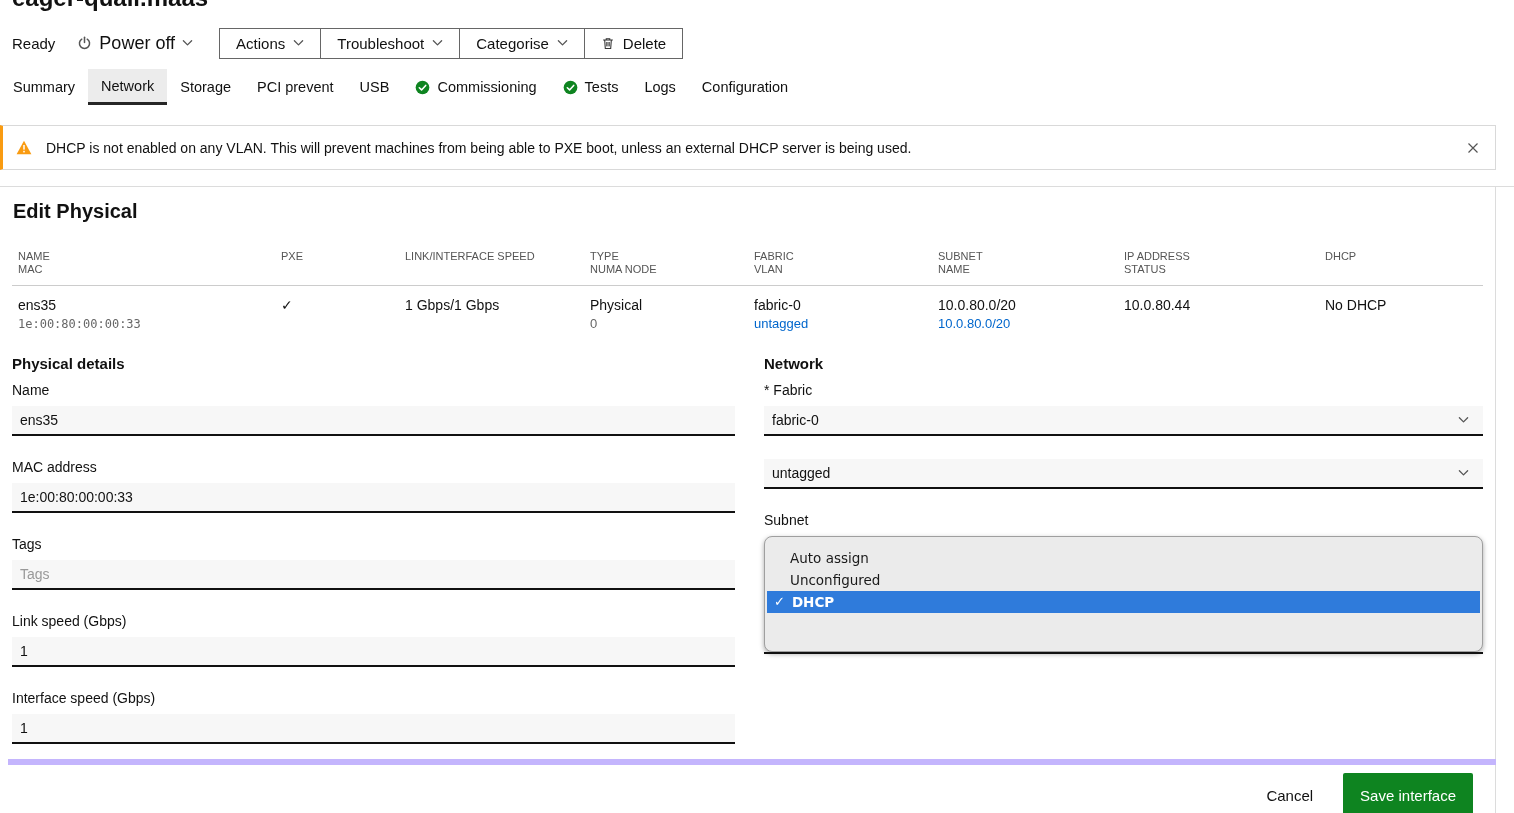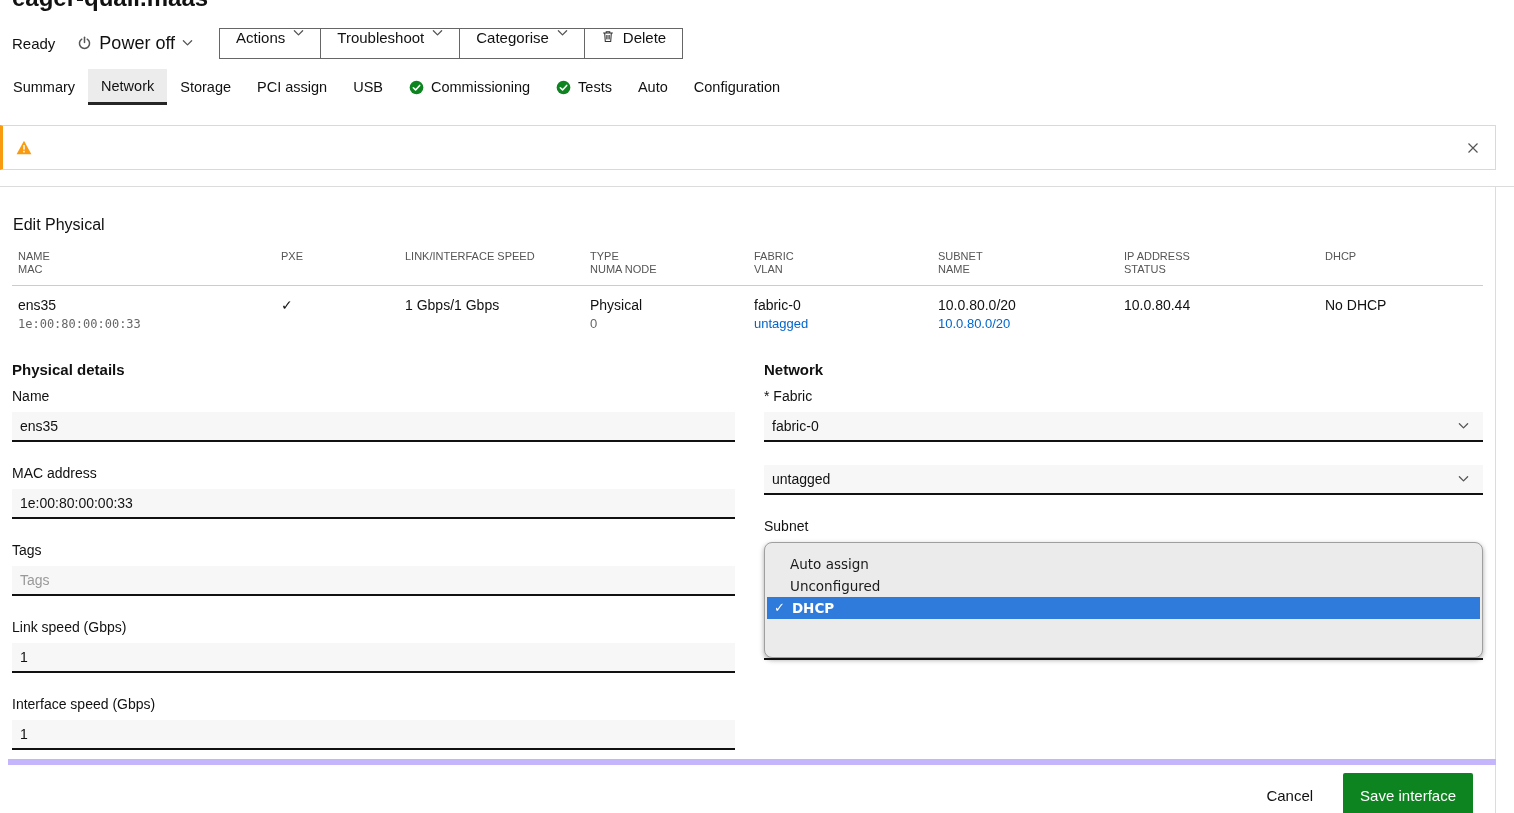--- a/index.html
+++ b/index.html
@@ -5,57 +5,57 @@
   * { margin:0; padding:0; box-sizing:border-box; }
   html,body { width:1514px; height:813px; background:#fff; overflow:hidden;
     font-family:"Liberation Sans", sans-serif; color:#111; }
 
   
   .page-title { position:absolute; top:-16px; left:12px; font-size:24px; font-weight:600; color:#111; }
   .action-row { position:absolute; top:25px; left:12px; display:flex; align-items:center; height:36px; }
   .status-text { font-size:15px; margin-right:22px; }
   .power-dd { display:flex; align-items:center; gap:7px; font-size:18px; margin-right:26px; cursor:pointer; }
   .btn-group { display:flex; border:1px solid #666; height:31px; }
-  .btn-group .gbtn { display:flex; align-items:flex-start; gap:8px; padding:0 16px; font-size:15px;
+  .btn-group .gbtn { display:flex; align-items:center; gap:8px; padding:0 16px; font-size:15px;
     border-left:1px solid #666; cursor:pointer; background:#fff; }
   .btn-group .gbtn:first-child { border-left:0; }
 
   
   .tab-bar { position:absolute; top:69px; left:0; width:1514px; height:36px; display:flex; padding-left:0; }
   .tab { display:flex; align-items:center; gap:7px; padding:0 13px; font-size:14.5px; color:#111; cursor:pointer; }
   .tab.active { background:#ececec; border-bottom:3px solid #262626; }
 
   
   .notification { position:absolute; top:125px; left:0; width:1496px; height:45px; background:#fff;
     border:1px solid #d9d9d9; border-left:3px solid #f99b11; display:flex; align-items:center; }
   .notif-icon { margin:0 14px 0 13px; display:flex; }
   .notif-msg { font-size:14px; }
   .notif-close { margin-left:auto; margin-right:16px; cursor:pointer; display:flex; }
 
   
   .card-top-line { position:absolute; top:186px; left:0; width:1514px; height:1px; background:#dcdcdc; }
   .card-right-line { position:absolute; top:186px; left:1495px; width:1px; height:627px; background:#dcdcdc; }
-  .edit-title { position:absolute; top:216px; left:13px; font-size:16px; font-weight:400; }
+  .edit-title { position:absolute; top:200px; left:13px; font-size:20px; font-weight:700; }
 
   
   .iface-table { position:absolute; top:250px; left:12px; width:1471px; }
   .t-head, .t-row { display:grid; grid-template-columns:263px 124px 185px 164px 184px 186px 201px 164px; }
   .t-head { padding-left:6px; border-bottom:1px solid #ccc; padding-bottom:9px; }
   .t-head .hc { font-size:11px; color:#555; line-height:13px; font-weight:400; }
   .t-row { padding-left:6px; padding-top:10px; }
   .cell .l1 { font-size:14px; color:#111; line-height:18px; }
   .cell .l2 { font-size:13px; color:#666; line-height:20px; }
   .cell .mono { font-family:"DejaVu Sans Mono", monospace; font-size:12px; }
   .cell .link { color:#0066cc; cursor:pointer; }
   .check { color:#555; font-size:14px; }
 
   
   .form-grid { position:absolute; top:355px; left:12px; width:1471px; display:grid;
     grid-template-columns:723px 719px; column-gap:29px; }
-  .col-head { font-size:15px; font-weight:700; margin:6px 0 10px; }
+  .col-head { font-size:15px; font-weight:700; margin:0 0 10px; }
   .field { margin-bottom:23px; }
   .field .flabel { display:block; font-size:14px; line-height:17px; margin-bottom:7px; color:#111; }
   .tinput { width:100%; height:30px; background:#f7f7f7; border:0; border-bottom:2px solid #111;
     font-family:"Liberation Sans", sans-serif; font-size:14px; color:#111; padding:0 8px; }
   .tinput::placeholder { color:#999; }
   .tselect { width:100%; height:30px; background:#f7f7f7; border-bottom:2px solid #111;
     font-size:14px; display:flex; align-items:center; justify-content:space-between;
     padding:0 14px 0 8px; cursor:pointer; }
 
   
@@ -139,21 +139,21 @@
     <div class="tab">
       <span>Summary</span>
     </div>
     <div class="tab active">
       <span>Network</span>
     </div>
     <div class="tab">
       <span>Storage</span>
     </div>
     <div class="tab">
-      <span>PCI assign</span>
+      <span>PCI prevent</span>
     </div>
     <div class="tab">
       <span>USB</span>
     </div>
     <div class="tab">
       <span style="display:flex">
         <svg width="15" height="15" viewBox="0 0 16 16">
           <circle cx="8" cy="8" r="7.3" fill="#0e8420"></circle>
           <path d="M4.6 8.3 L7 10.6 L11.4 5.8" stroke="#fff" stroke-width="1.7" fill="none" stroke-linecap="round" stroke-linejoin="round"></path>
         </svg>
@@ -163,35 +163,36 @@
     <div class="tab">
       <span style="display:flex">
         <svg width="15" height="15" viewBox="0 0 16 16">
           <circle cx="8" cy="8" r="7.3" fill="#0e8420"></circle>
           <path d="M4.6 8.3 L7 10.6 L11.4 5.8" stroke="#fff" stroke-width="1.7" fill="none" stroke-linecap="round" stroke-linejoin="round"></path>
         </svg>
       </span>
       <span>Tests</span>
     </div>
     <div class="tab">
-      <span>Auto</span>
+      <span>Logs</span>
     </div>
     <div class="tab">
       <span>Configuration</span>
     </div>
   </nav>
 
 <div class="notification">
   <span class="notif-icon">
     <svg width="16" height="15" viewBox="0 0 16 15">
         <path d="M8 0.8 L15.4 14.2 H0.6 Z" fill="#f99b11"></path>
         <rect x="7.25" y="5" width="1.5" height="4.6" fill="#fff"></rect>
         <rect x="7.25" y="10.8" width="1.5" height="1.6" fill="#fff"></rect>
       </svg>
   </span>
+  <span class="notif-msg">DHCP is not enabled on any VLAN. This will prevent machines from being able to PXE boot, unless an external DHCP server is being used.</span>
   <span class="notif-close">
     <svg width="12" height="12" viewBox="0 0 12 12">
         <path d="M1.5 1.5 L10.5 10.5 M10.5 1.5 L1.5 10.5" stroke="#555" stroke-width="1.2"></path>
       </svg>
   </span>
 </div>
 
 <div class="card-top-line"></div>
 <div class="card-right-line"></div>
 <h2 class="edit-title">Edit Physical</h2>

